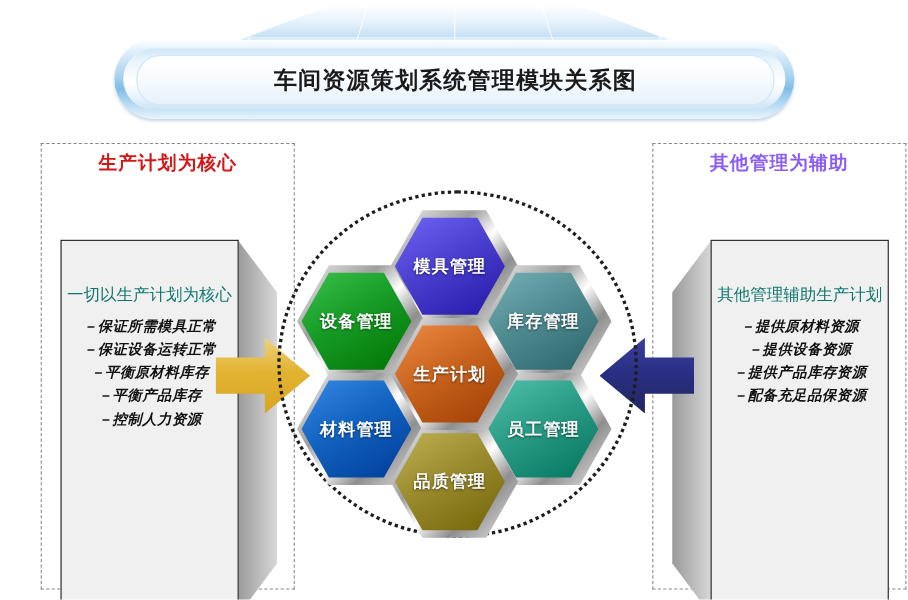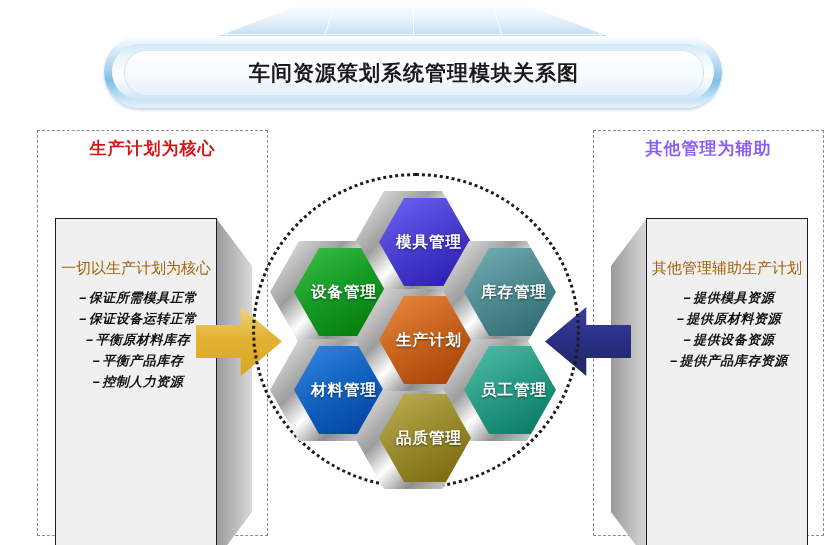--- a/index.html
+++ b/index.html
@@ -74,21 +74,21 @@
   #card-shadow-right{left:17px;clip-path:polygon(100% 0,0 14%,0 86%,100% 100%);}
   .card{
     position:absolute;top:87px;width:162px;height:342px;
     background:#f0f0f0;border:1px solid #1d1d1d;box-sizing:border-box;
   }
   #card-left{left:17px;}
   #card-right{left:52px;}
   .card-title{
     position:absolute;left:0;top:40px;width:100%;text-align:center;
     font-family:"DejaVu Serif","Liberation Serif",serif;
-    font-size:15px;font-weight:500;color:#a16207;white-space:nowrap;
+    font-size:15px;font-weight:500;color:#0f766e;white-space:nowrap;
   }
   .bullets{position:absolute;left:0;top:68px;width:100%;padding:0;margin:0;list-style:none;}
   .bullets li{
     font-family:"DejaVu Serif","Liberation Serif",serif;
     font-size:13px;font-weight:bold;font-style:italic;color:#111;
     text-align:center;line-height:21px;white-space:nowrap;letter-spacing:.5px;
   }
 
   
   #arrow-left{
@@ -111,21 +111,21 @@
     border:3px dotted #1d1d1d;border-radius:50%;
   }
   .hex{
     position:absolute;width:116px;height:104px;
     clip-path:polygon(25% 1%,75% 1%,100% 50%,75% 99%,25% 99%,0% 50%);
     background:linear-gradient(135deg,#f4f4f4,#9e9e9e 35%,#ffffff 52%,#8e8e8e 70%,#efefef);
     display:flex;align-items:center;justify-content:center;
     filter:drop-shadow(1px 2px 2px rgba(0,0,0,.32));
   }
   .hex-face{
-    position:absolute;left:24px;top:7px;width:100px;height:90px;
+    position:absolute;left:4px;top:7px;width:100px;height:90px;
     clip-path:polygon(25% 1%,75% 1%,100% 50%,75% 99%,25% 99%,0% 50%);
     display:flex;align-items:center;justify-content:center;
   }
   .hex-label{
     position:relative;z-index:3;
     font-family:"DejaVu Serif","Liberation Serif",serif;
     font-weight:bold;font-size:15.5px;color:#ffffff;white-space:nowrap;
     letter-spacing:1px;text-shadow:0 1px 2px rgba(0,0,0,.55);
   }
 </style>
@@ -167,24 +167,24 @@
         </ul>
     </div>
   </div>
 
   <div class="side-panel" id="panel-right">
     <div class="panel-head" id="head-right">其他管理为辅助</div>
     <div class="card-shadow" id="card-shadow-right"></div>
     <div class="card" id="card-right">
       <div class="card-title">其他管理辅助生产计划</div>
       <ul class="bullets" id="bullets-right">
-          <li>－提供模具资源</li>
           <li>－提供原材料资源</li>
           <li>－提供设备资源</li>
           <li>－提供产品库存资源</li>
+          <li>－配备充足品保资源</li>
         </ul>
     </div>
   </div>
 
   <div id="arrow-left"></div>
   <div id="arrow-right"></div>
 
   <div id="cluster">
     <div id="dotted-ellipse"></div>
   <div class="hex" style="left: 107px; top: 22px;">

